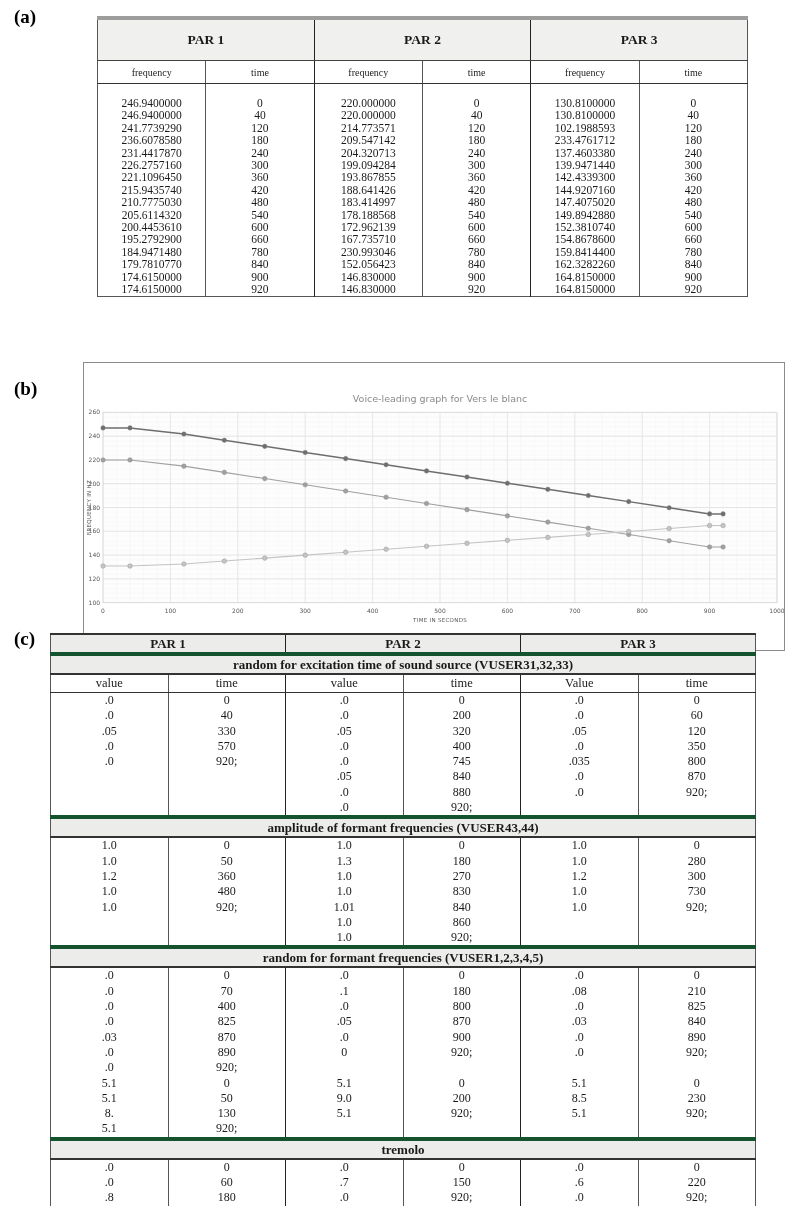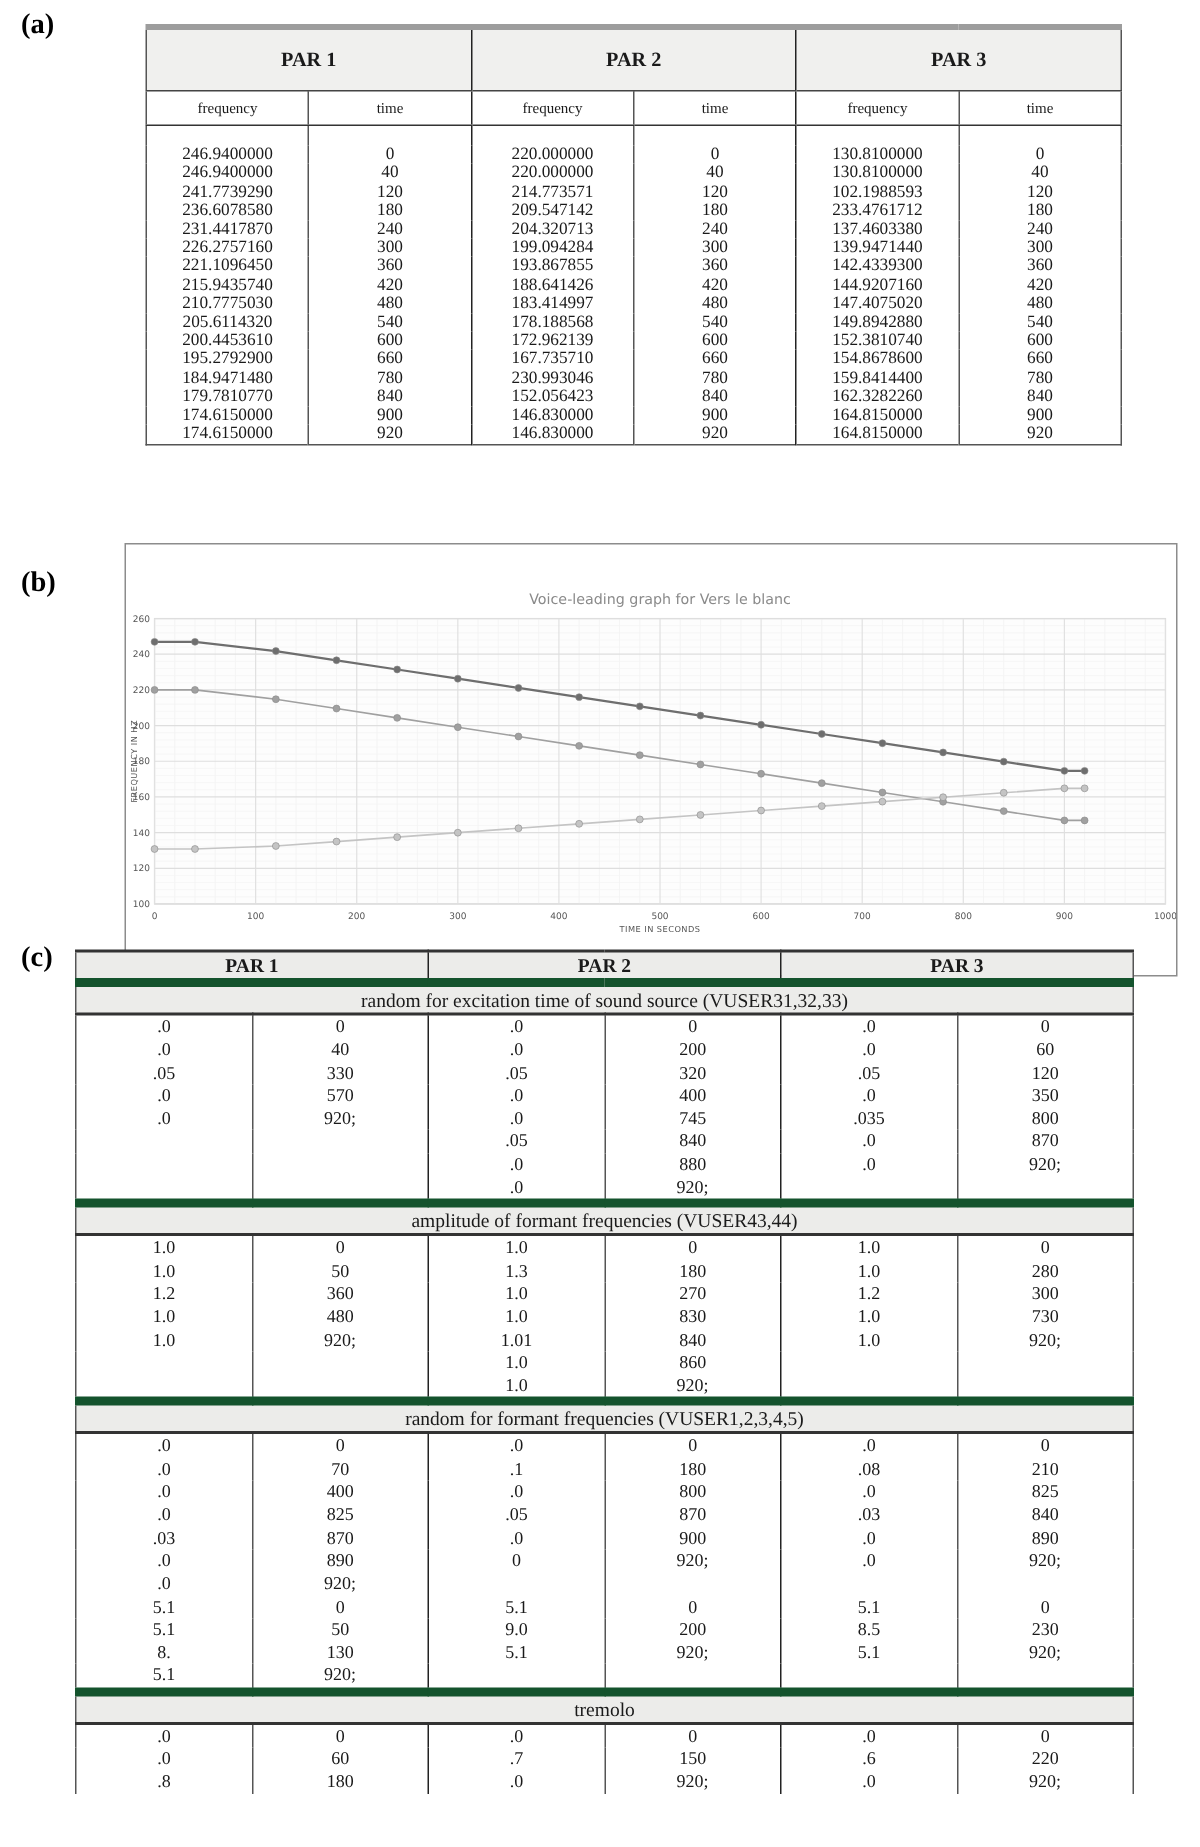--- a/index.html
+++ b/index.html
@@ -52,22 +52,22 @@
     border-left:1px solid #555;border-right:1px solid #555;
     border-top:2px solid #333;
     font-family:"Liberation Serif", serif;
   }
   #table-c th,#table-c td{text-align:center;padding:0;margin:0;white-space:nowrap;}
   #table-c th.par-h{
     background:#ececea;font-size:13px;font-weight:bold;height:17px;
     border-bottom:2px solid #333;
   }
   #table-c td.section-title{
-    background:#ececea;font-size:13px;font-weight:normal;height:17px;
-    border-top:6px solid #14532d;border-bottom:2px solid #333;
+    background:#ececea;font-size:13px;font-weight:bold;height:17px;
+    border-top:4px solid #14532d;border-bottom:2px solid #333;
   }
   #table-c th.sub-h{
     background:#fff;font-size:12.5px;font-weight:normal;height:17px;
     border-bottom:1.5px solid #333;
   }
   #table-c tbody td{font-size:12px;line-height:15.3px;height:15.3px;}
 </style>
 </head>
 <body>
 
@@ -411,20 +411,28 @@
         <th class="par-h" colspan="2">PAR 1</th>
         <th class="par-h gb" colspan="2">PAR 2</th>
         <th class="par-h gb" colspan="2">PAR 3</th>
       </tr>
     </thead>
     <tbody>
       <tr>
         <td class="section-title" colspan="6">random for excitation time of sound source (VUSER31,32,33)</td>
       </tr>
       <tr>
+        <th class="sub-h c0">value</th>
+        <th class="sub-h c1">time</th>
+        <th class="sub-h c2">value</th>
+        <th class="sub-h c3">time</th>
+        <th class="sub-h c4">Value</th>
+        <th class="sub-h c5">time</th>
+      </tr>
+      <tr>
         <td class="c0">.0</td>
         <td class="c1">0</td>
         <td class="c2">.0</td>
         <td class="c3">0</td>
         <td class="c4">.0</td>
         <td class="c5">0</td>
       </tr>
       <tr>
         <td class="c0">.0</td>
         <td class="c1">40</td>

